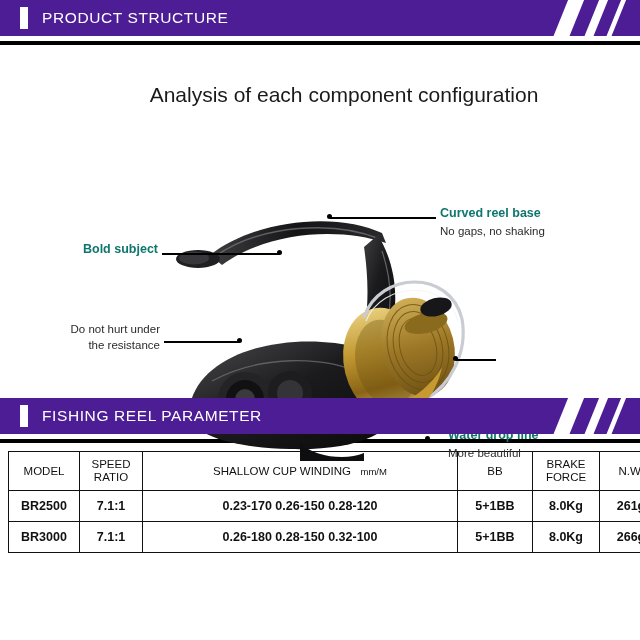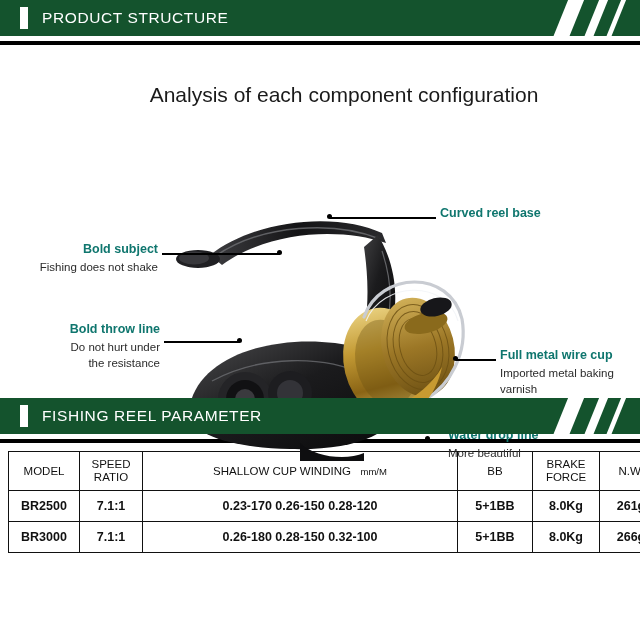--- a/index.html
+++ b/index.html
@@ -13,21 +13,21 @@
     font-family: "Liberation Sans", sans-serif;
     color: #111111;
     overflow: hidden;
     position: relative;
   }
 
   
   .banner {
     position: relative;
     height: 36px;
-    background: #14532d;
+    background: #4c1d95;
     display: flex;
     align-items: center;
     overflow: hidden;
   }
   .banner .accent-bar {
     width: 8px;
     height: 22px;
     background: #ffffff;
     margin-left: 20px;
     margin-right: 14px;
@@ -210,47 +210,41 @@
 
       <ellipse cx="286" cy="112" rx="16" ry="9" fill="#17171a" transform="rotate(-14 286 112)"></ellipse>
 
       <path d="M238 214 C 262 206, 282 190, 292 172 C 286 202, 266 222, 242 230 Z" fill="#c79a31"></path>
 
       <path d="M150 248 C 164 262, 196 266, 214 258 L 214 266 L 150 266 Z" fill="#0e0e10"></path>
     </svg>
 
     <div class="callout right-align" style="left: 18px; top: 196px; width: 140px;">
       <span class="c-head">Bold subject</span>
-      <span class="c-sub">Fishing does not shake</span>
     </div>
     <div class="leader" style="left: 162px; top: 208px; width: 118px;"></div>
     <div class="dot" style="left: 277px; top: 205px;"></div>
 
     <div class="callout right-align" style="left: 8px; top: 276px; width: 152px;">
-      <span class="c-head">Bold throw line</span>
       <span class="c-sub">Do not hurt under
 the resistance</span>
     </div>
     <div class="leader" style="left: 164px; top: 296px; width: 76px;"></div>
     <div class="dot" style="left: 237px; top: 293px;"></div>
 
     <div class="leader" style="left: 163px; top: 381px; width: 56px;"></div>
     <div class="dot" style="left: 216px; top: 378px;"></div>
 
     <div class="callout" style="left: 440px; top: 160px; width: 180px;">
       <span class="c-head">Curved reel base</span>
+      <span class="c-sub">No gaps, no shaking</span>
     </div>
     <div class="leader" style="left: 330px; top: 172px; width: 106px;"></div>
     <div class="dot" style="left: 327px; top: 169px;"></div>
 
-    <div class="callout" style="left: 500px; top: 302px; width: 140px;">
-      <span class="c-head">Full metal wire cup</span>
-      <span class="c-sub">Imported metal baking
-varnish</span>
-    </div>
     <div class="leader" style="left: 456px; top: 314px; width: 40px;"></div>
     <div class="dot" style="left: 453px; top: 311px;"></div>
 
     <div class="callout" style="left: 448px; top: 382px; width: 160px;">
       <span class="c-head">Water drop line</span>
       <span class="c-sub">More beautiful</span>
     </div>
     <div class="leader" style="left: 428px; top: 394px; width: 36px;"></div>
     <div class="dot" style="left: 425px; top: 391px;"></div>
   </div>

